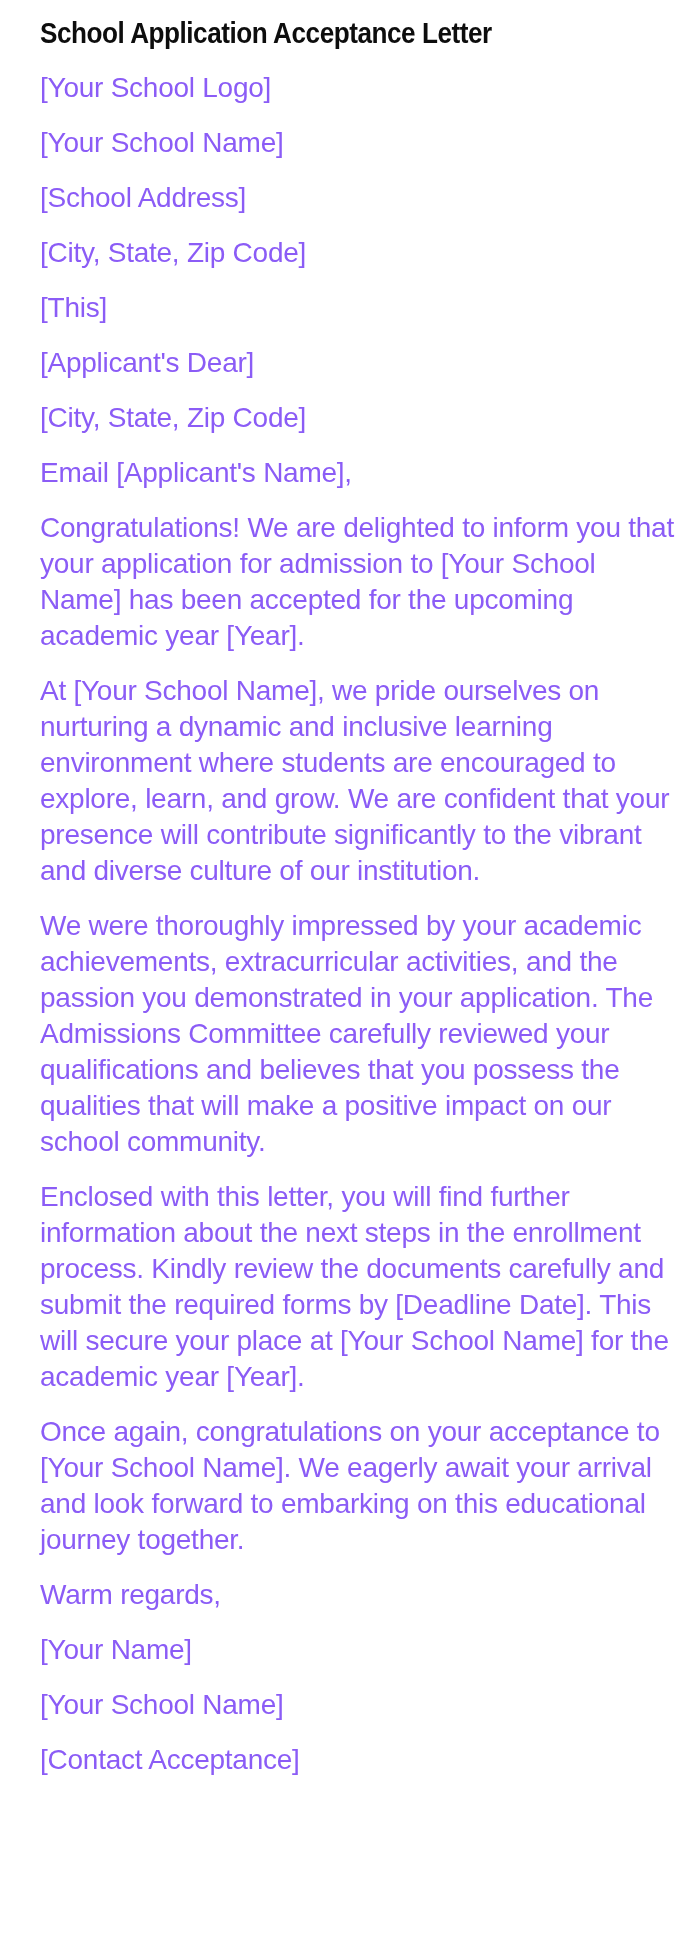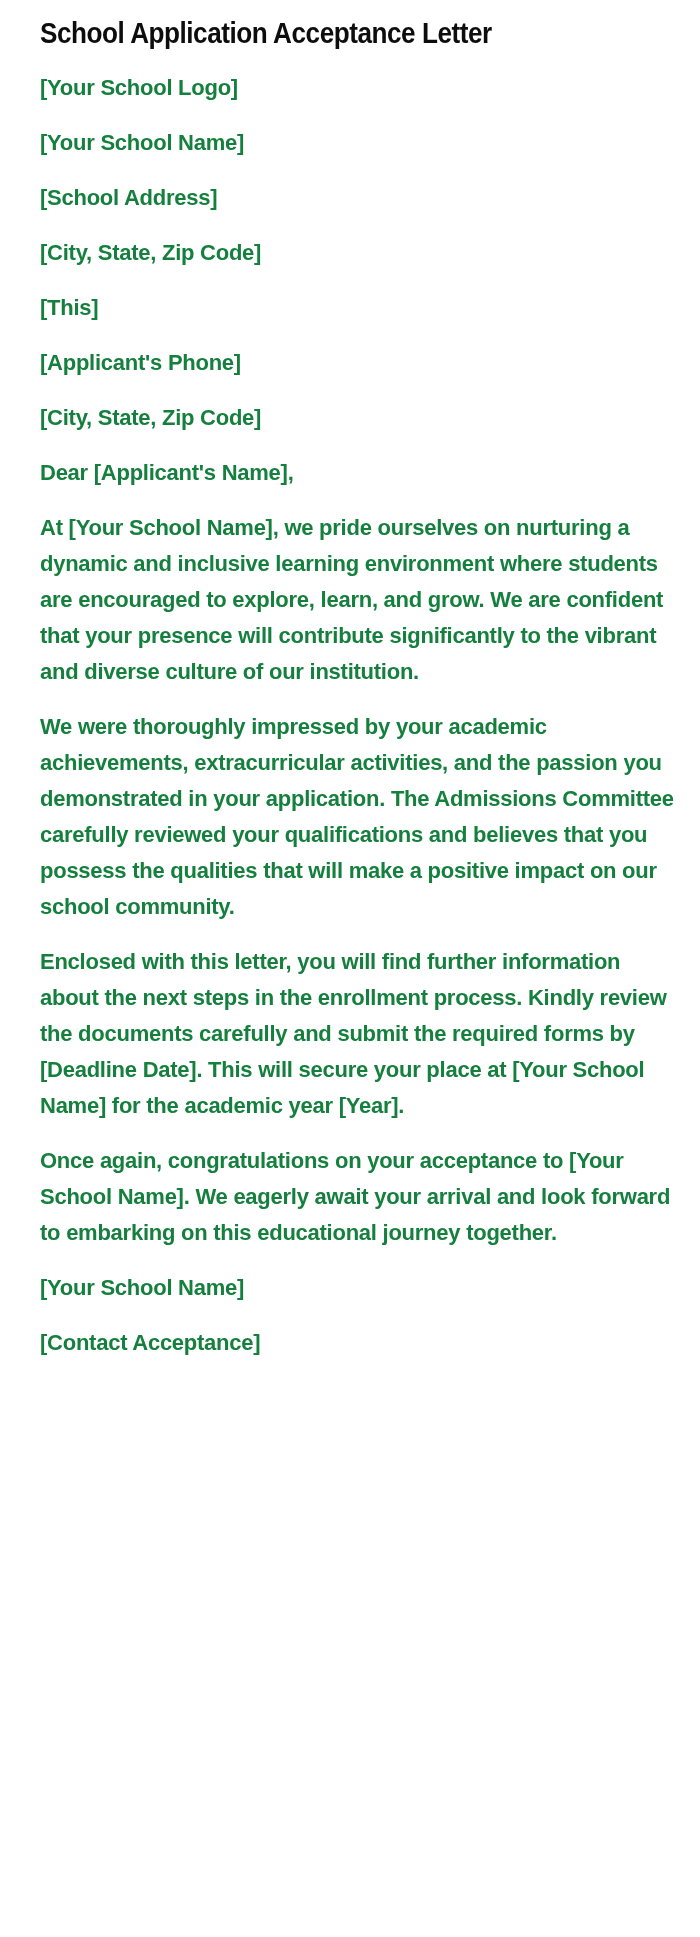--- a/index.html
+++ b/index.html
@@ -23,44 +23,47 @@
     line-height: 40px;
     font-weight: 700;
     color: #0d0d0d;
     margin: 0 0 17px 0;
     letter-spacing: -0.5px;
     transform: scaleX(0.9);
     transform-origin: 0 50%;
     white-space: nowrap;
   }
   .letter p {
-    font-size: 22px;
+    font-size: 28px;
     line-height: 36px;
-    font-weight: 700;
+    font-weight: 400;
     margin: 0 0 19px 0;
     max-width: 642px;
     letter-spacing: -0.25px;
-    color: #15803d;
+    color: #8b5cf6;
   }
 </style>
 </head>
 <body>
 
 <div class="letter">
   <h1>School Application Acceptance Letter</h1>
 
   <p>[Your School Logo]</p>
   <p>[Your School Name]</p>
   <p>[School Address]</p>
   <p>[City, State, Zip Code]</p>
   <p>[This]</p>
-  <p>[Applicant's Phone]</p>
+  <p>[Applicant's Dear]</p>
   <p>[City, State, Zip Code]</p>
-  <p>Dear [Applicant's Name],</p>
+  <p>Email [Applicant's Name],</p>
 
+  <p>Congratulations! We are delighted to inform you that your application for admission to [Your School Name] has been accepted for the upcoming academic year [Year].</p>
   <p>At [Your School Name], we pride ourselves on nurturing a dynamic and inclusive learning environment where students are encouraged to explore, learn, and grow. We are confident that your presence will contribute significantly to the vibrant and diverse culture of our institution.</p>
   <p>We were thoroughly impressed by your academic achievements, extracurricular activities, and the passion you demonstrated in your application. The Admissions Committee carefully reviewed your qualifications and believes that you possess the qualities that will make a positive impact on our school community.</p>
   <p>Enclosed with this letter, you will find further information about the next steps in the enrollment process. Kindly review the documents carefully and submit the required forms by [Deadline Date]. This will secure your place at [Your School Name] for the academic year [Year].</p>
   <p>Once again, congratulations on your acceptance to [Your School Name]. We eagerly await your arrival and look forward to embarking on this educational journey together.</p>
 
+  <p>Warm regards,</p>
+  <p>[Your Name]</p>
   <p>[Your School Name]</p>
   <p>[Contact Acceptance]</p>
 </div>
 
 </body></html>

